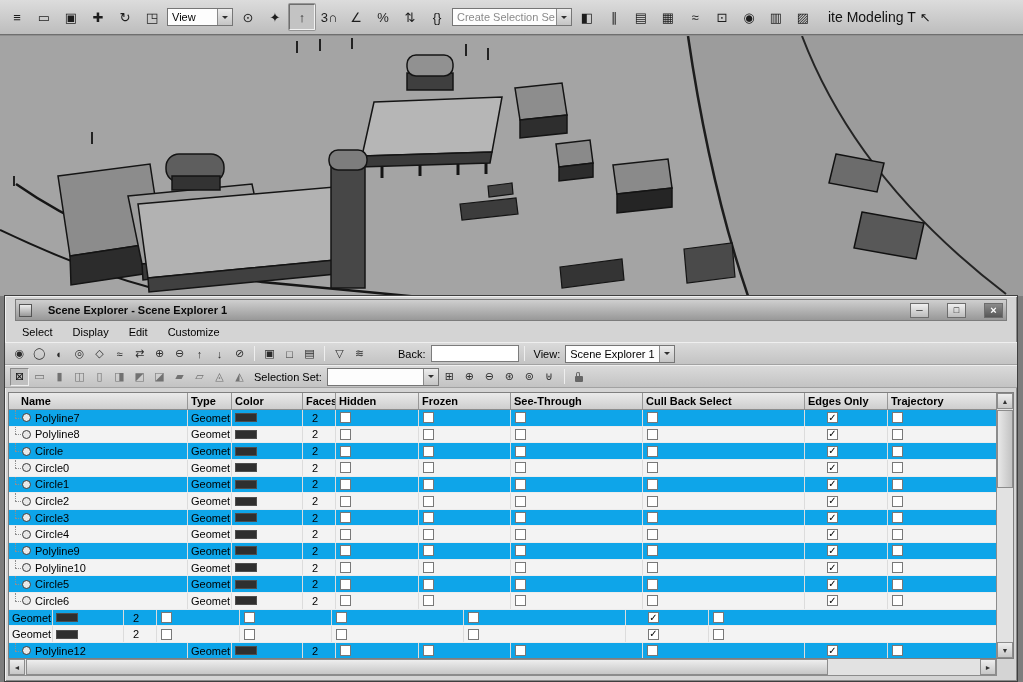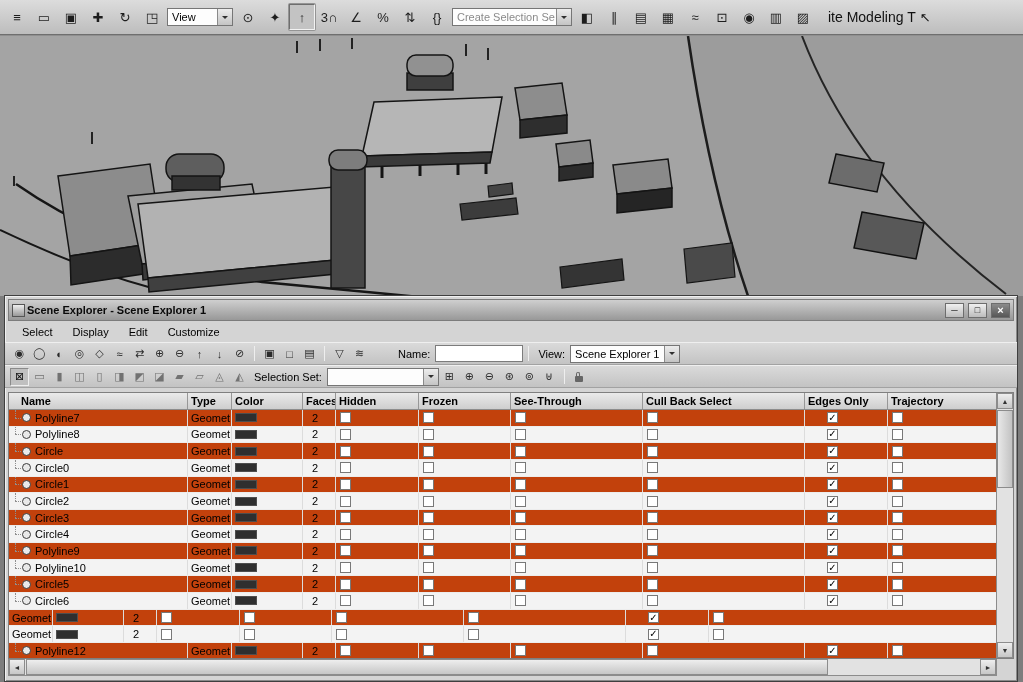--- a/index.html
+++ b/index.html
@@ -18,21 +18,21 @@
 .combo-arrow::after{content:"";width:0;height:0;border:3px solid transparent;border-top-color:#2f2f2f;margin-top:3px}
 #tb-tooltip{margin-left:10px;font-size:14px;white-space:nowrap;color:#111}
 #tb-cursor{font-size:13px;margin-left:2px;color:#111}
 
 
 #viewport{position:absolute;left:0;top:36px;width:1023px;height:646px;background:#7d7d7d;overflow:hidden}
 #viewport svg{display:block}
 
 
 #scene-explorer{position:absolute;left:4px;top:295px;width:1014px;height:387px;background:#d4d4d4;border:1px solid #3f3f3f;box-shadow:inset 1px 1px 0 #f0f0f0,inset -1px -1px 0 #8a8a8a;display:flex;flex-direction:column;z-index:5}
-.se-titlebar{height:22px;margin:3px 3px 0;background:linear-gradient(#cfcfcf,#989898);display:flex;align-items:center;padding:0 3px;gap:2px;border:1px solid #7c7c7c}
+.se-titlebar{height:22px;margin:3px 10px 0;background:linear-gradient(#cfcfcf,#989898);display:flex;align-items:center;padding:0 3px;gap:16px;border:1px solid #7c7c7c}
 .se-icon{width:13px;height:13px;background:linear-gradient(#eee,#999);border:1px solid #555;flex:none}
 .se-title{flex:1;font-weight:bold;font-size:11px;color:#0a0a0a;white-space:nowrap}
 .winbtn{display:inline-flex;width:19px;height:15px;align-items:center;justify-content:center;background:linear-gradient(#f0f0f0,#bcbcbc);border:1px solid #6d6d6d;font-size:9px;margin-left:2px;color:#111;cursor:default}
 .winbtn.closebtn{background:linear-gradient(#8b8b8b,#575757);color:#fff;font-size:11px;font-weight:bold}
 .se-menubar{height:21px;display:flex;align-items:center;padding:0 8px;gap:2px}
 .menu-item{padding:2px 9px;font-size:11px;cursor:default}
 .se-toolbar{height:23px;background:linear-gradient(#dadada,#c3c3c3);border-top:1px solid #efefef;border-bottom:1px solid #a2a2a2;display:flex;align-items:center;padding:0 5px;gap:1px}
 .sicon{width:19px;height:18px;display:flex;align-items:center;justify-content:center;font-size:11px;color:#2b2b2b;border:1px solid transparent;cursor:default}
 #se-tb2-icons .sicon{color:#727272}
 #se-tb2-icons .sicon.active{color:#101010;background:#c0c0c0;border-color:#8a8a8a #eee #eee #8a8a8a}
@@ -42,21 +42,21 @@
 .vsep{width:1px;height:15px;background:#999;border-right:1px solid #eee;margin:0 4px;flex:none}
 .se-combo{height:18px}
 
 
 .se-table{margin:4px 3px 0;flex:0 0 267px;display:flex;border:1px solid #7f7f7f;background:#fff;overflow:hidden}
 .tgrid{flex:1;display:flex;flex-direction:column;overflow:hidden}
 .thead{display:flex;height:17px;flex:none;border-bottom:1px solid #8c8c8c;background:#d8d8d8}
 .hcell{display:flex;align-items:center;padding:0 3px;font-weight:bold;font-size:11px;border-right:1px solid #979797;background:linear-gradient(#eaeaea,#cecece);white-space:nowrap;overflow:hidden;cursor:default}
 .hcell:first-child{padding-left:12px}
 .tbody{flex:1;display:flex;flex-direction:column;overflow:hidden}
-.trow{display:flex;height:16.65px;flex:none;border-bottom:1px solid #ececec;background:#c2410c}
+.trow{display:flex;height:16.65px;flex:none;border-bottom:1px solid #ececec;background:#0ea5e9}
 .trow:nth-child(even){background:#f3f3f3}
 .cell{display:flex;align-items:center;border-right:1px solid #dcdcdc;overflow:hidden}
 .col0{width:179px}.col1{width:44px}.col2{width:71px}.col3{width:33px}.col4{width:83px}.col5{width:92px}.col6{width:132px}.col7{width:162px}.col8{width:83px}.col9{flex:1;border-right:none}
 .tree{width:13px;height:100%;position:relative;flex:none}
 .tree::before{content:"";position:absolute;left:6px;top:0;height:50%;border-left:1px dotted #8f8f8f}
 .tree::after{content:"";position:absolute;left:6px;top:50%;width:6px;border-top:1px dotted #8f8f8f}
 .obj-icon{width:9px;height:9px;border:1px solid #3c3c3c;border-radius:50%;background:#e9e9e9;flex:none;margin-right:4px}
 .nm{font-size:11px;white-space:nowrap}
 .type-cell{padding-left:3px;font-size:11px}
 .faces-cell{padding-left:9px;font-size:11px}
@@ -227,21 +227,21 @@
       <div class="tb-group" id="se-tb1-toggles">
           <div class="sicon">▣</div>
           <div class="sicon">□</div>
           <div class="sicon">▤</div>
         </div>
       <span class="vsep"></span>
       <div class="tb-group" id="se-tb1-filters">
           <div class="sicon">▽</div>
           <div class="sicon">≋</div>
         </div>
-      <span class="lbl find-lbl">Name:</span>
+      <span class="lbl find-lbl">Back:</span>
       <input class="find-input" value="" style="">
       <span class="vsep"></span>
       <span class="lbl">View:</span>
       <div class="combo se-combo" style="width:110px">
         <span class="combo-text">Scene Explorer 1</span>
         <span class="combo-arrow"></span>
       </div>
     </div>
 
     <div class="se-toolbar" id="se-tb2">

